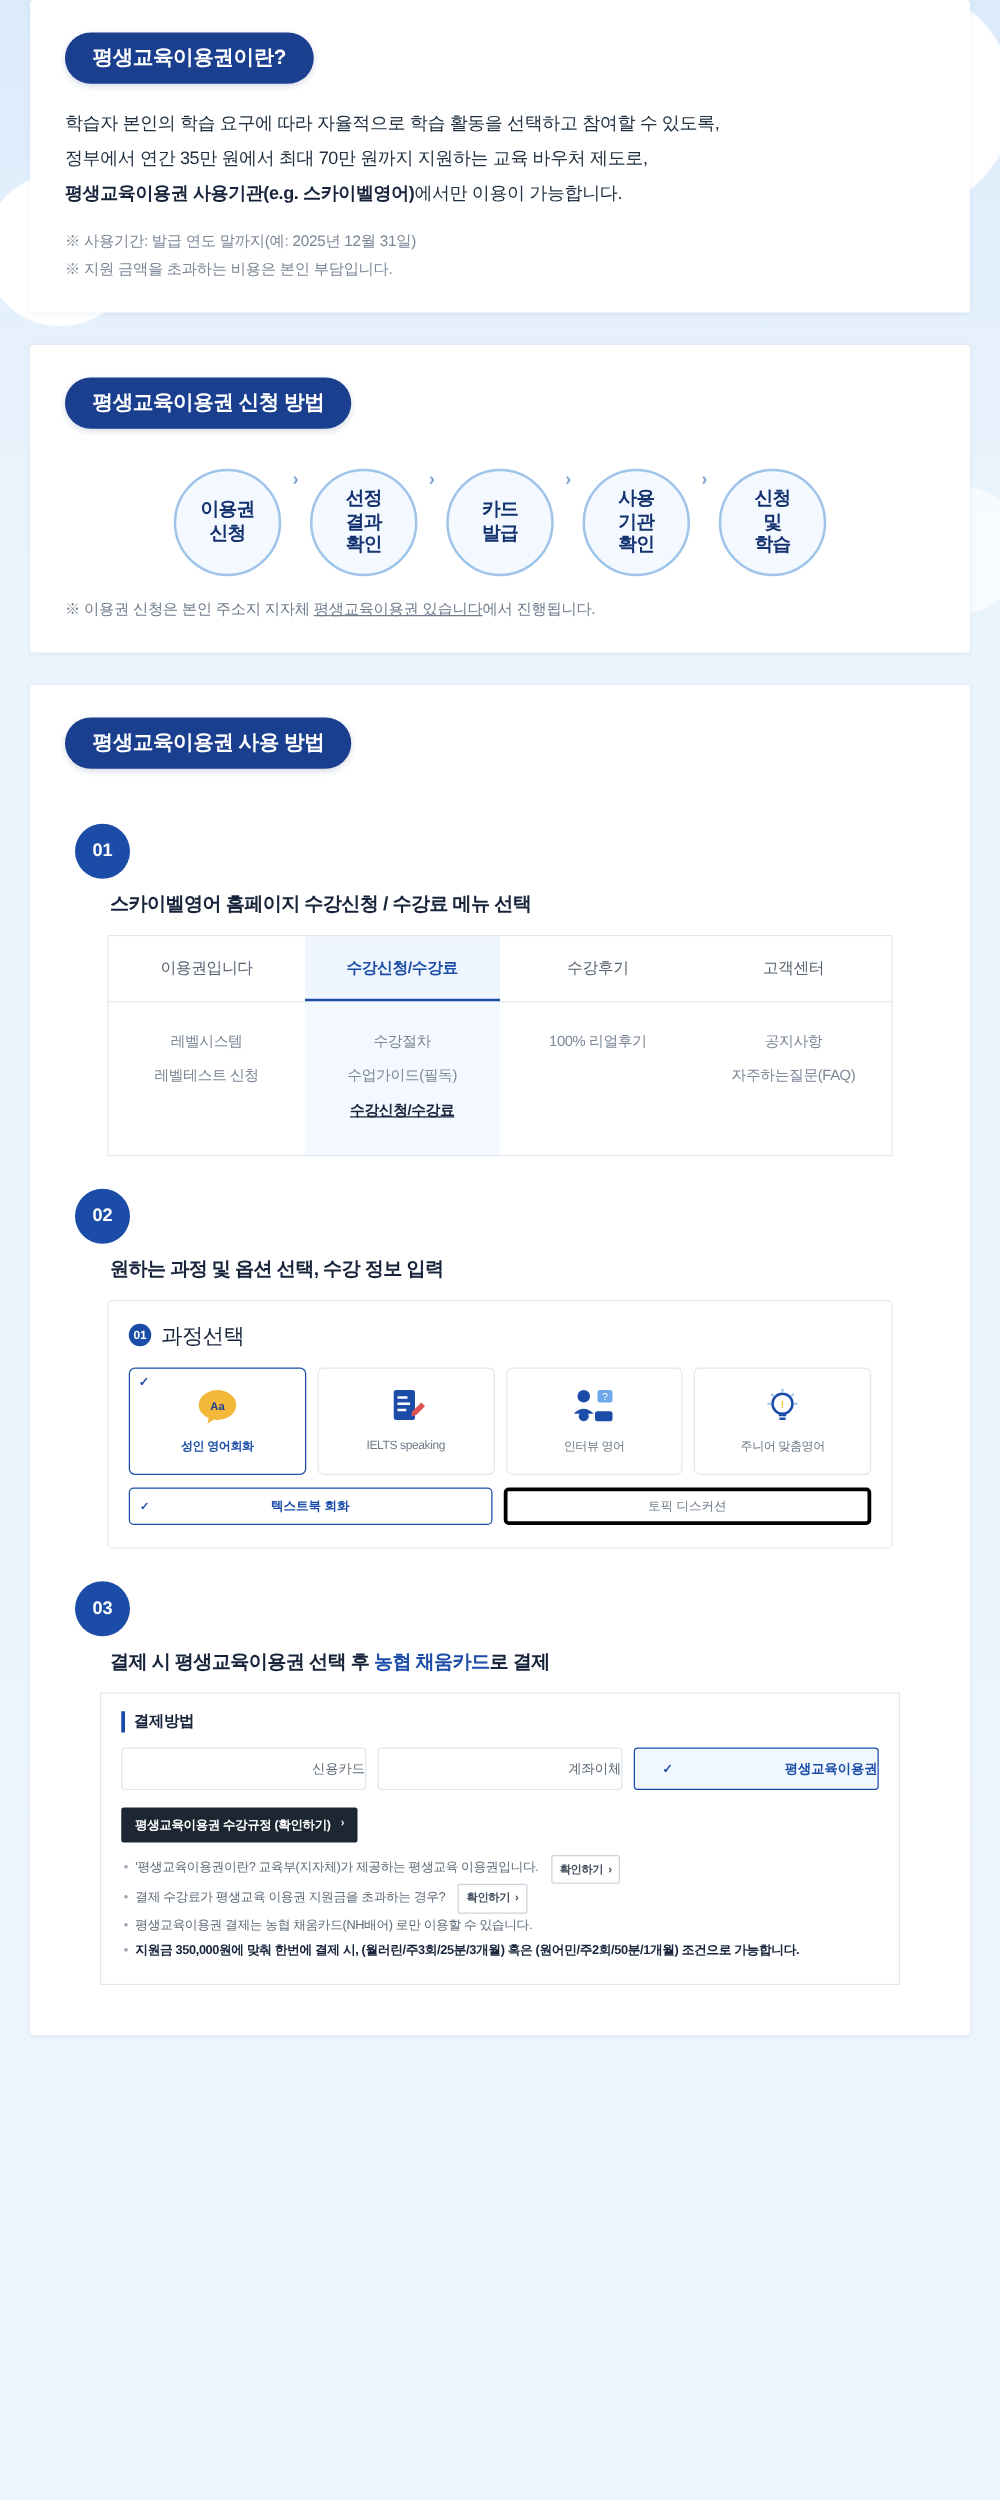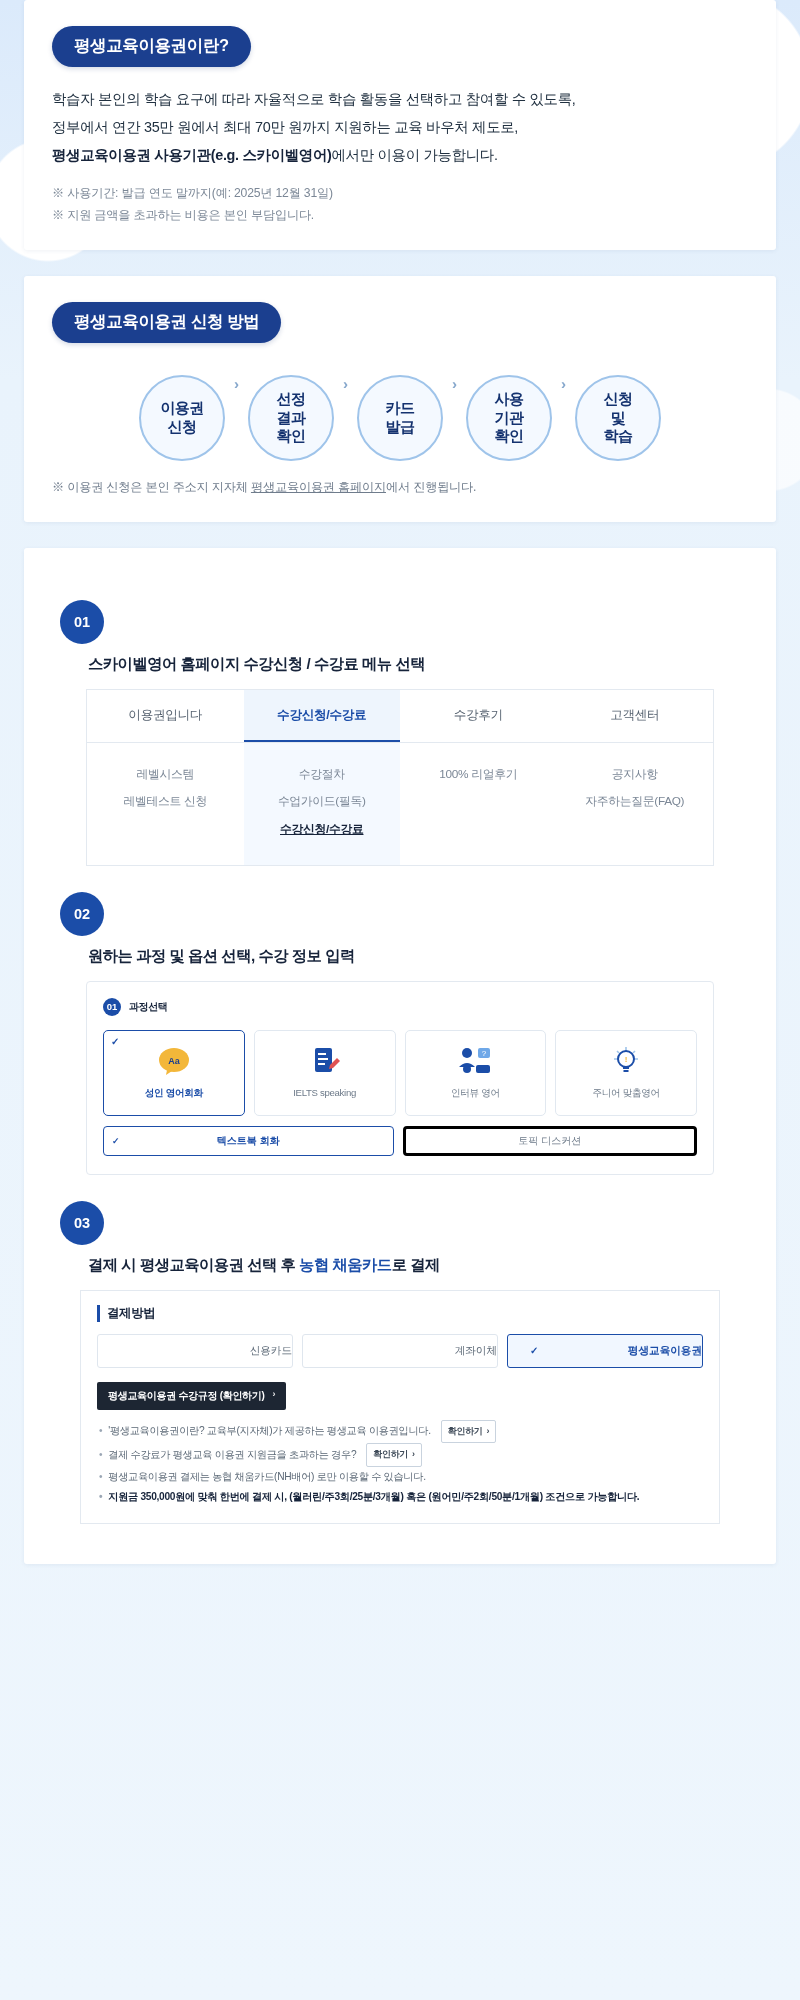--- a/index.html
+++ b/index.html
@@ -180,21 +180,21 @@
     padding: 16px 16px 18px 16px;
     background: #fff;
   }
   .panel-head { display: flex; align-items: center; gap: 8px; margin-bottom: 14px; }
   .num-chip {
     background: #1b4da8; color: #fff;
     font-size: 9.5px; font-weight: 700;
     width: 18px; height: 18px; border-radius: 50%;
     display: flex; align-items: center; justify-content: center;
   }
-  .panel-head .t { font-size: 10px; font-weight: 700; color: #16233a; letter-spacing: -0.4px; text-align: center; }
+  .panel-head .t { font-size: 17px; font-weight: 400; color: #16233a; letter-spacing: -0.4px; text-align: center; }
 
   .tiles { display: flex; gap: 9px; }
   .tile {
     flex: 1;
     border: 1px solid #e1e8f0;
     border-radius: 5px;
     min-height: 86px;
     padding: 10px 4px 8px 4px;
     text-align: center;
     position: relative;
@@ -341,25 +341,26 @@
 확인</span>
         </div>
       <div class="chev">›</div>
       <div class="circle">
           <span style="white-space:pre-line">신청
 및
 학습</span>
         </div>
     </div>
     <div class="note link-note">
-      <span>※ 이용권 신청은 본인 주소지 지자체 </span><span class="u">평생교육이용권 홈페이지</span><span>에서 진행됩니다.</span>
+      <span>※ 이용권 신청은 본인 주소지 지자체 </span><span class="u">평생교육이용권 있습니다</span><span>에서 진행됩니다.</span>
     </div>
   </div>
 
   <div class="card tall">
+    <div class="pill first">평생교육이용권 사용 방법</div>
 
     
     <div class="step">
       <div class="step-badge">01</div>
       <div class="step-title">스카이벨영어 홈페이지 수강신청 / 수강료 메뉴 선택</div>
 
       <div class="mock">
         <div class="tabs-mock">
           <div class="tab">이용권입니다</div>
           <div class="tab active">수강신청/수강료</div>

